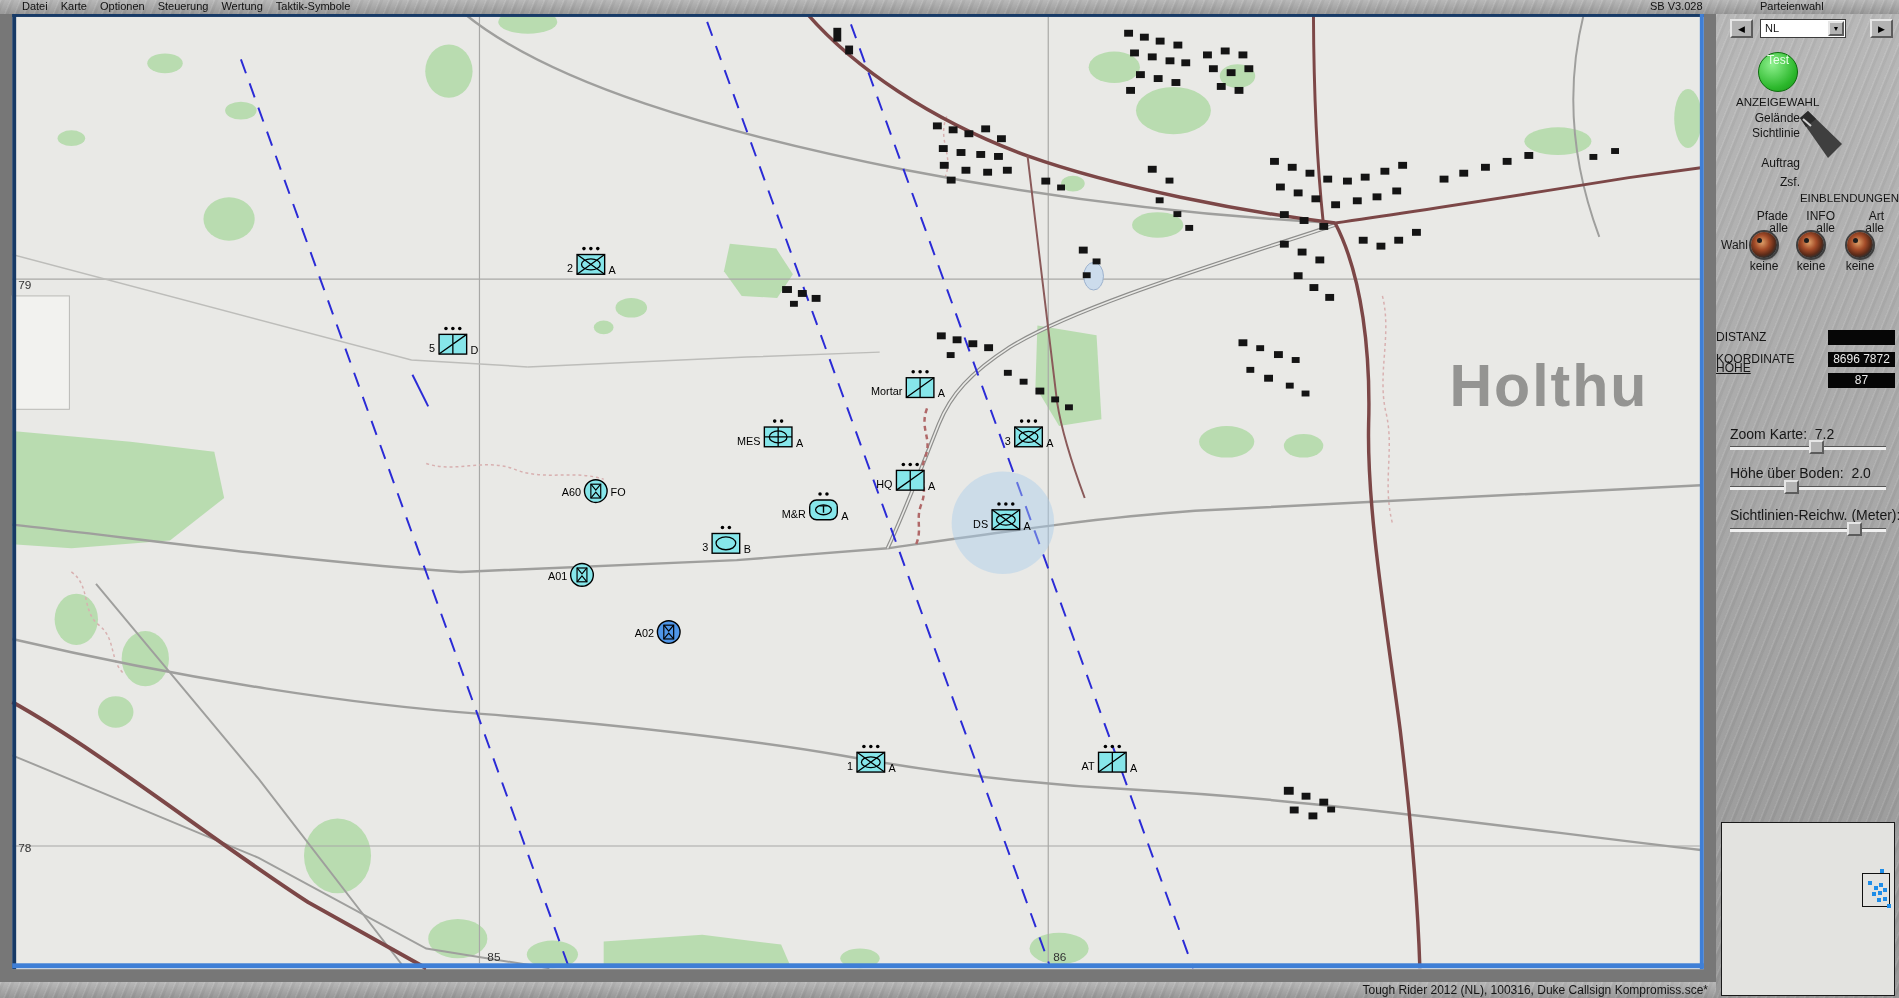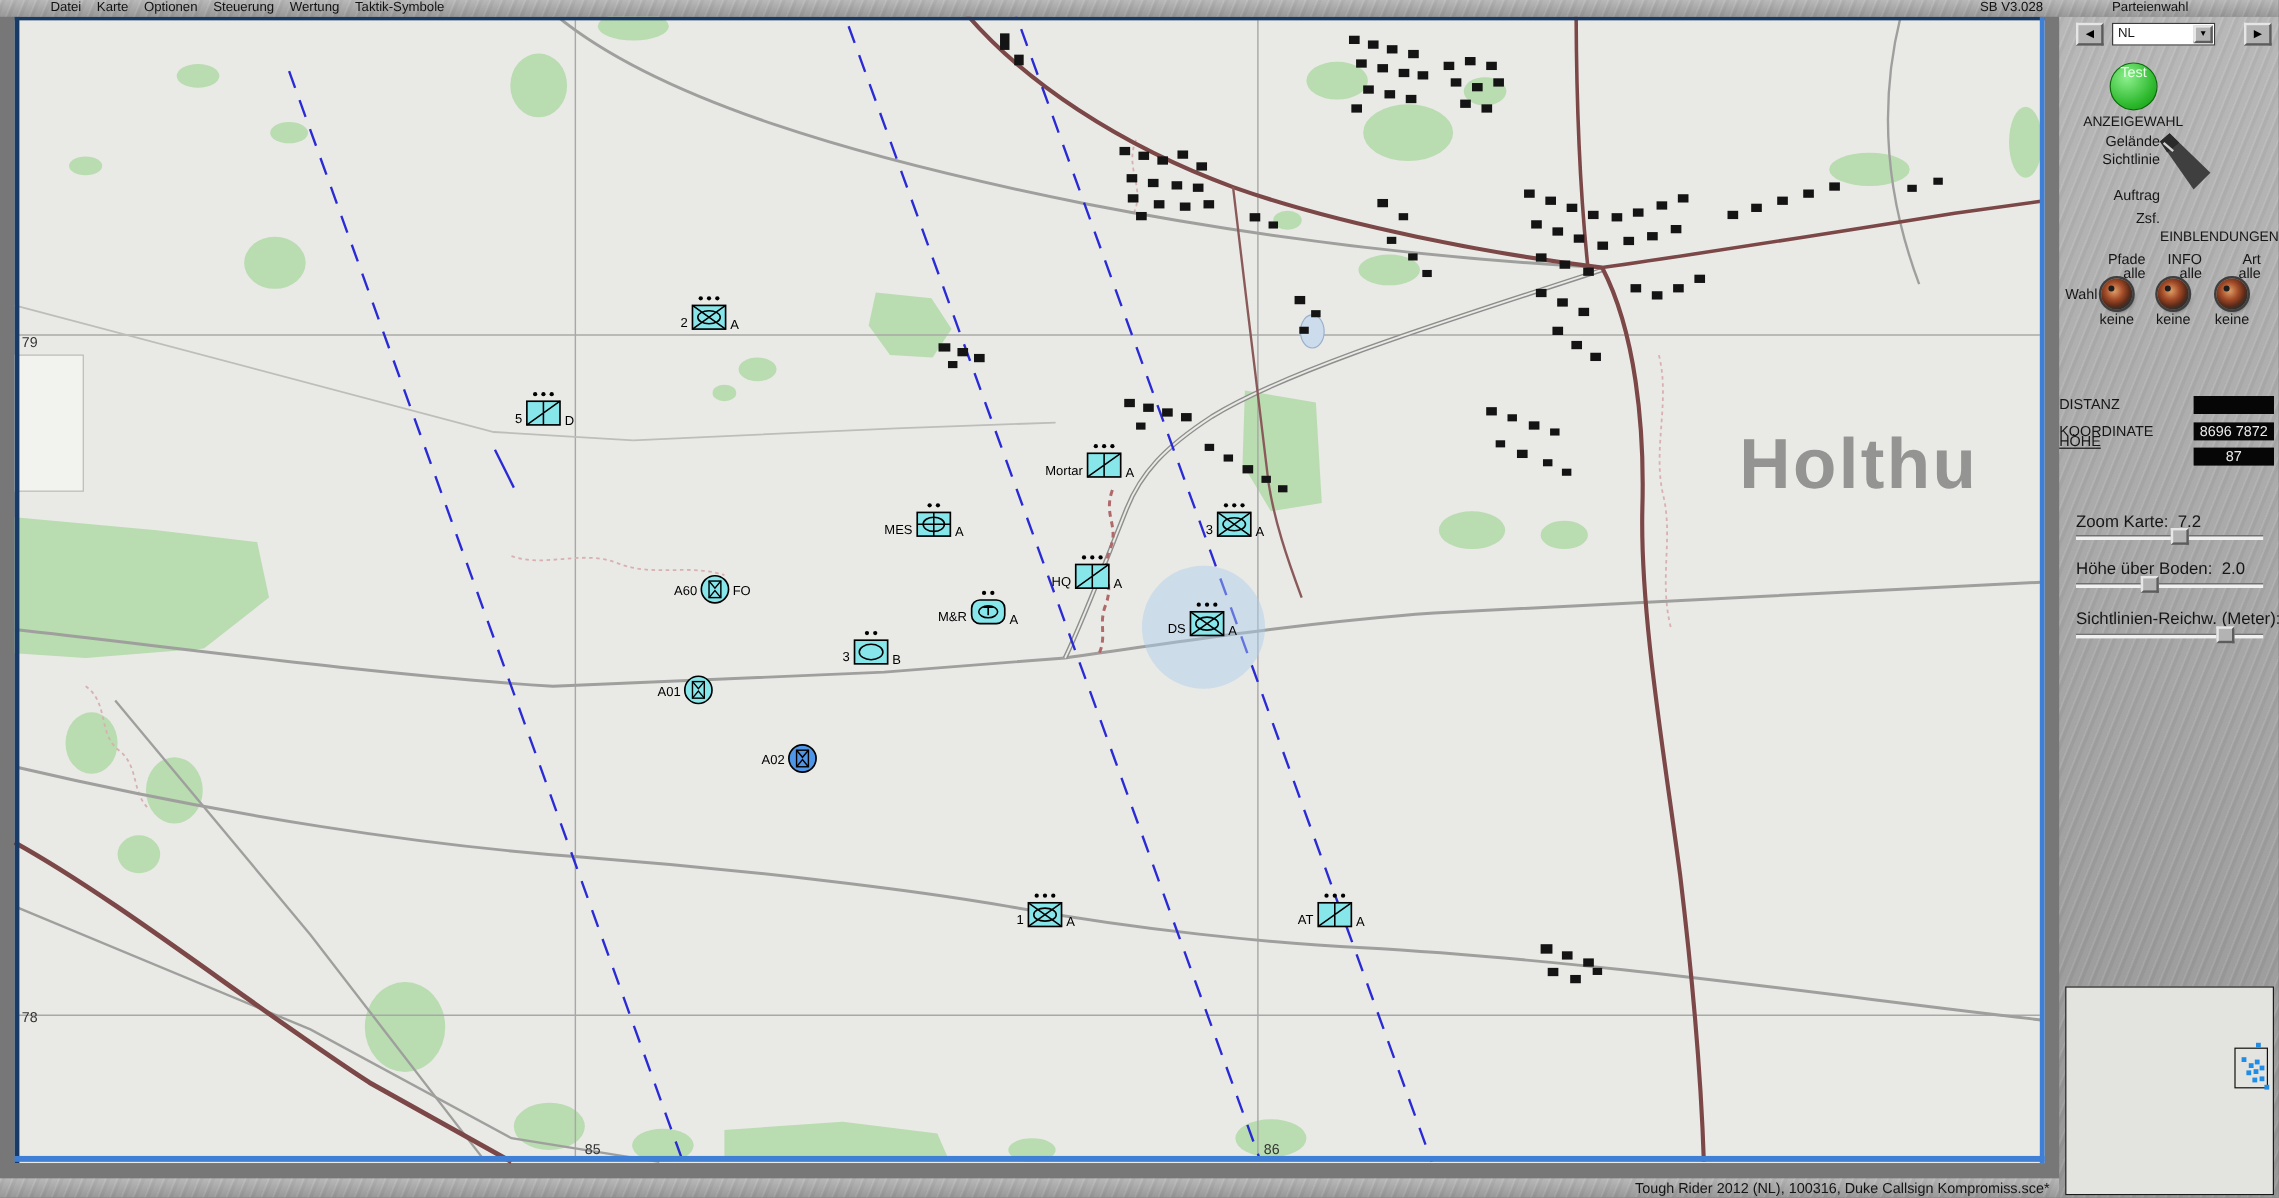--- a/index.html
+++ b/index.html
@@ -3,21 +3,21 @@
 <meta charset="utf-8">
 <style>
   html,body{margin:0;padding:0;background:#777;}
   #app{position:relative;width:1899px;height:998px;overflow:hidden;
        font-family:"Liberation Sans","DejaVu Sans",sans-serif;-webkit-font-smoothing:antialiased;}
   .metal{background-color:#a9a9a9;
     background-image:linear-gradient(180deg,rgba(255,255,255,.18),rgba(0,0,0,.10)),
       repeating-linear-gradient(112deg,rgba(255,255,255,.10) 0 1px,rgba(0,0,0,.05) 2px 4px,rgba(255,255,255,0) 5px 9px);}
   
   .menubar{position:absolute;left:0;top:0;width:1899px;height:14px;font-size:11px;color:#111;}
-  .menubar .mitems{position:absolute;left:22px;top:0;display:flex;gap:13px;line-height:13px;margin-left:20px;}
+  .menubar .mitems{position:absolute;left:22px;top:0;display:flex;gap:13px;line-height:13px;}
   .mitem{cursor:default;}
   .version{position:absolute;left:1650px;top:0;line-height:13px;}
   .party-label{position:absolute;left:1760px;top:0;line-height:13px;}
   
   #map{position:absolute;left:0;top:14px;}
   
   .sidebar{position:absolute;left:1716px;top:14px;width:183px;height:984px;font-size:12px;color:#161616;}
   .btn3d{background:#b3b3b3;border-top:2px solid #e6e6e6;border-left:2px solid #e6e6e6;
          border-right:2px solid #5c5c5c;border-bottom:2px solid #5c5c5c;box-sizing:border-box;
          display:flex;align-items:center;justify-content:center;}

